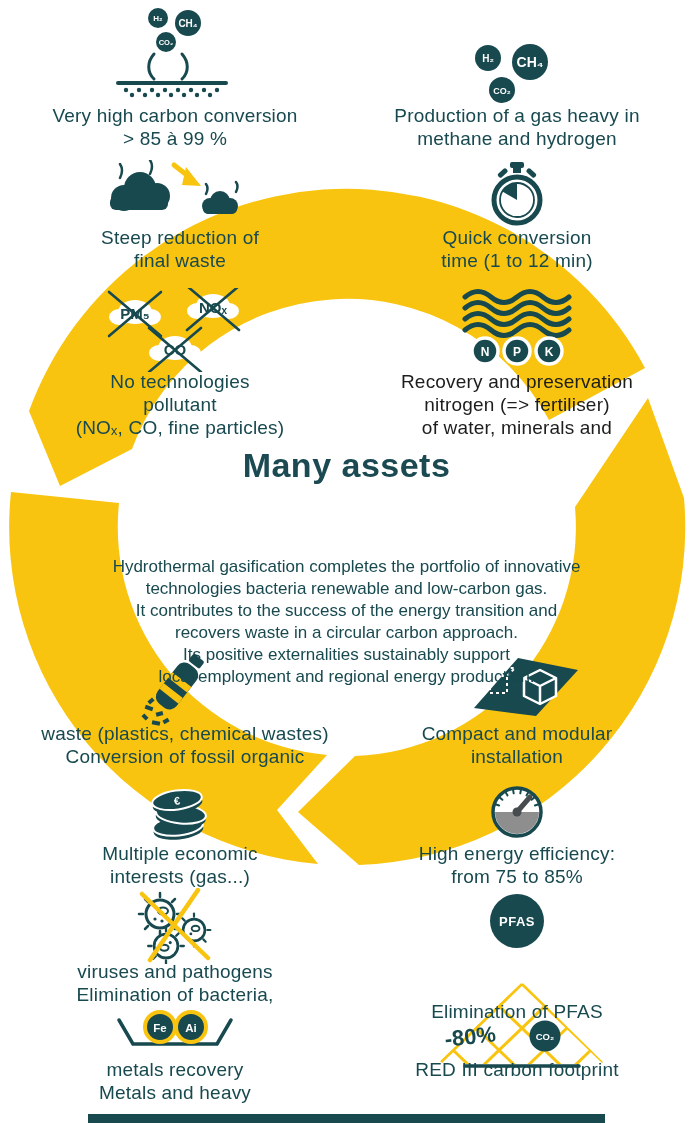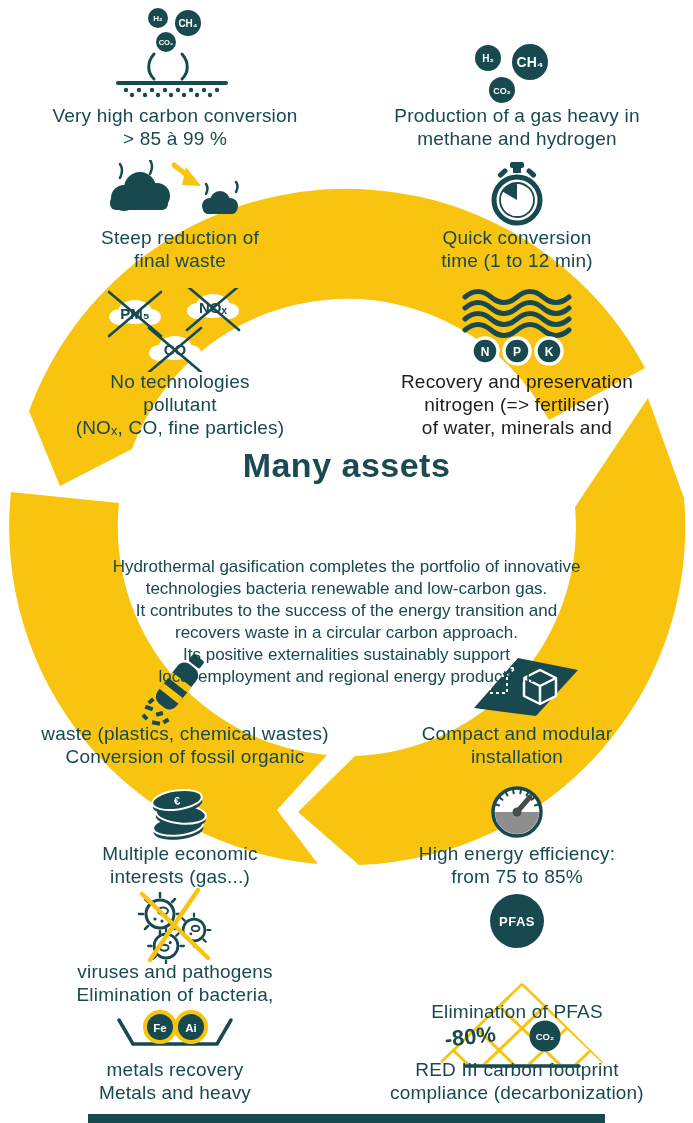--- a/index.html
+++ b/index.html
@@ -350,16 +350,15 @@
     <line x1="49" y1="50" x2="130" y2="128"></line>
       <line x1="26" y1="72" x2="107" y2="150"></line>
   </g>
   <line x1="38" y1="88" x2="152" y2="88" stroke="#17494F" stroke-width="3.5" stroke-linecap="round"></line>
   <text x="44" y="66" font-size="22" font-weight="bold" fill="#17494F" transform="rotate(-6 44 66)" text-anchor="middle">-80%</text>
   <circle cx="118" cy="58" r="15.5" fill="#17494F"></circle>
   <text x="118" y="62" text-anchor="middle" font-size="9.5" font-weight="bold" fill="#fff">CO₂</text>
 </svg>
 <div class="label" style="left:347px;top:1058px;width:340px">
   <div>RED III carbon footprint</div>
-  <div>compliance (decarbonization)</div>
 </div>
 
 <div class="footer-bar"></div>
 
 </body></html>

